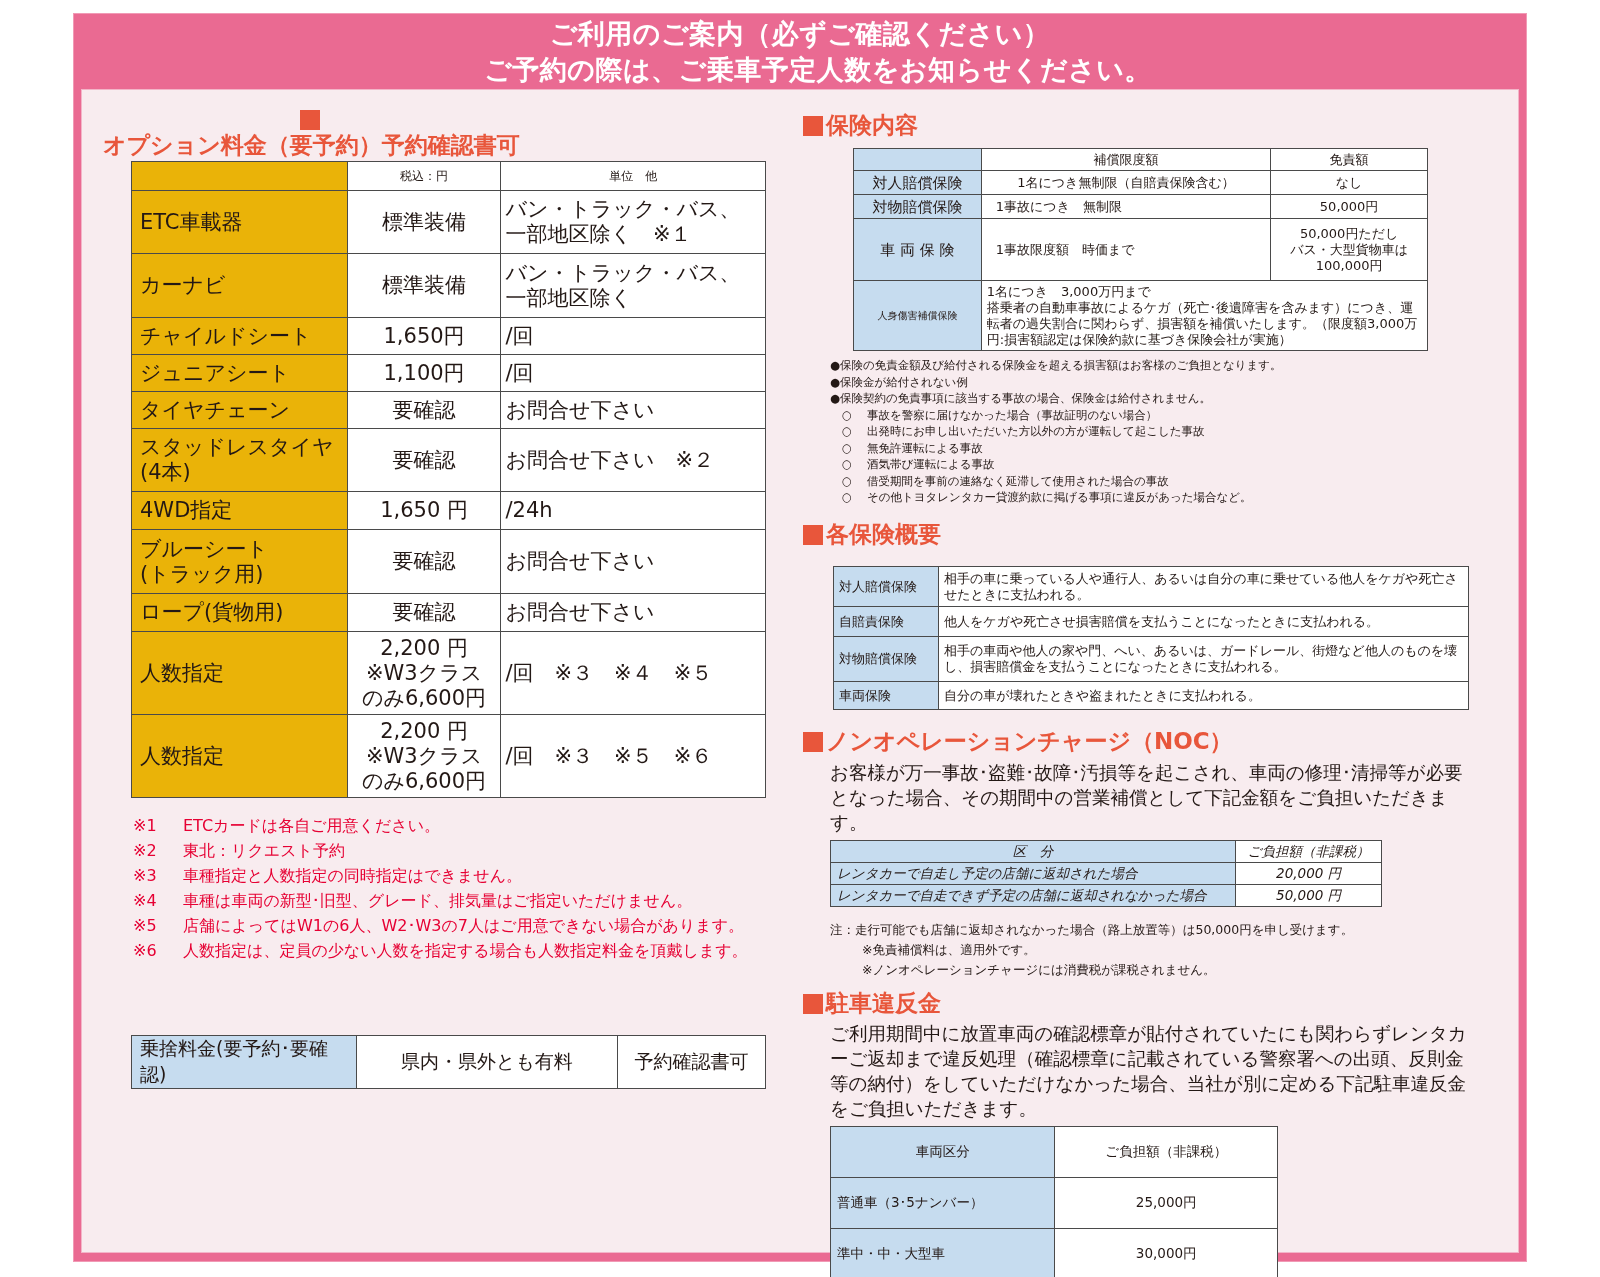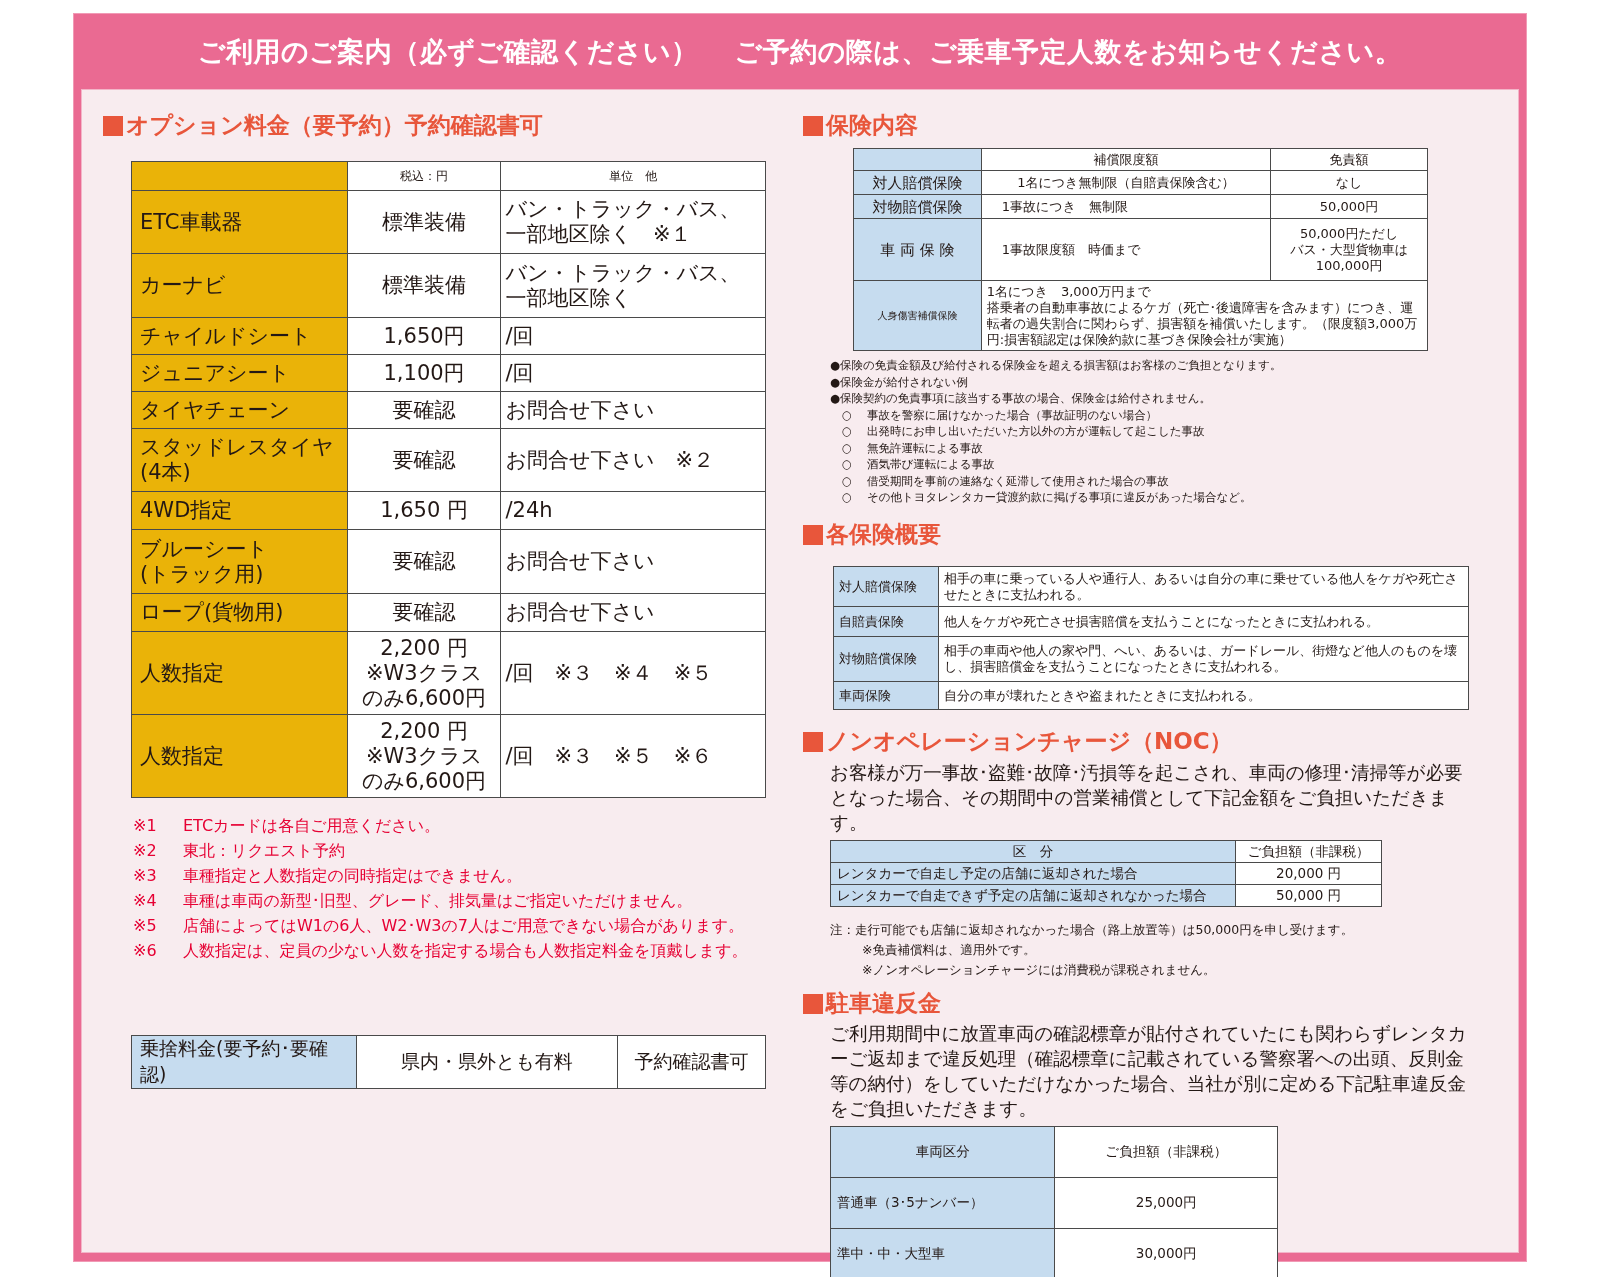--- a/index.html
+++ b/index.html
@@ -6,21 +6,21 @@
   html, body { width: 1600px; height: 1277px; background: #ffffff; overflow: hidden; }
   body { font-family: "DejaVu Sans", "Liberation Sans", sans-serif; color: #231815; position: relative; }
 
   .frame {
     position: absolute; left: 73px; top: 13px; width: 1454px; height: 1249px;
     background: #ea6a92; border: 1px solid #f19ab5;
   }
   .banner {
     position: absolute; left: 0; top: 0; width: 100%; height: 75px;
     display: flex; align-items: center; justify-content: center;
-    color: #ffffff; font-weight: bold; font-size: 27px; letter-spacing: 0.5px;
+    color: #ffffff; font-weight: bold; font-size: 27px; letter-spacing: 0.5px; flex-direction: column;
   }
   .banner span + span { margin-left: 36px; }
 
   .abs { position: absolute; }
   .sec-title {
     position: absolute; color: #e8563b; font-weight: bold; font-size: 23px;
     display: flex; align-items: center; white-space: nowrap;
   }
   .sec-title .sq { display: inline-block; width: 20px; height: 20px; background: #e8563b; margin-right: 3px; }
 
@@ -37,21 +37,21 @@
 
   .notes-red { position: absolute; color: #e60033; font-size: 16px; line-height: 25px; }
   .notes-red .row { display: flex; }
   .notes-red .mk { width: 50px; flex: none; }
 
   .board td { font-size: 19px; height: 37px; padding: 0 8px; text-align: center; }
 
   
   .ins td { font-size: 13px; line-height: 16px; padding: 0 4px; text-align: center; }
   .ins td.c1 { background: #c6dcef; font-size: 15px; }
-  .ins td.left { text-align: left; padding-left: 20px; }
+  .ins td.left { text-align: left; padding-left: 14px; }
 
   .ins-notes { position: absolute; font-size: 11.5px; line-height: 16.5px; color: #231815; }
   .ins-notes .sub { padding-left: 12px; display: flex; }
   .ins-notes .sub .ci { width: 25px; flex: none; }
 
   .summary td { font-size: 13px; line-height: 16px; padding: 0 5px; text-align: left; }
   .summary td.c1 { background: #c6dcef; width: 105px; }
 
   .para { position: absolute; font-size: 18.5px; line-height: 25px; color: #231815; }
 
@@ -70,21 +70,21 @@
 
 <div class="frame">
   <div class="banner">
     <span>ご利用のご案内（必ずご確認ください）</span>
     <span>ご予約の際は、ご乗車予定人数をお知らせください。</span>
   </div>
 </div>
 
 <div class="abs" style="left:81px; top:89px; width:1438px; height:1164px; background:#f8ecef; border:1px solid #f3b5c8;"></div>
 
-<div class="sec-title" style="left:103px; top:110px;">
+<div class="sec-title" style="left:103px; top:110px;flex-direction:column;">
   <span class="sq"></span>
   <span>オプション料金（要予約）予約確認書可</span>
 </div>
 
 <table class="opt" style="left:131px; top:161px; width:635px;">
   <colgroup>
       <col style="width:216px">
       <col style="width:154px">
       <col style="width:265px">
     </colgroup>
@@ -300,21 +300,21 @@
 </tbody>
   </table>
 
 <div class="sec-title" style="left:803px; top:726px;">
   <span class="sq"></span>
   <span>ノンオペレーションチャージ（NOC）</span>
 </div>
 
 <div class="para" style="left:830px; top:760px; width:645px;">お客様が万一事故･盗難･故障･汚損等を起こされ、車両の修理･清掃等が必要となった場合、その期間中の営業補償として下記金額をご負担いただきます。</div>
 
-<table class="noc" style="left:830px; top:840px; width:552px;">
+<table class="noc" style="left:830px; top:840px; width:552px;font-style:italic;">
   <colgroup>
       <col style="width:406px">
       <col style="width:146px">
     </colgroup>
   <tbody>
       <tr>
     <td class="c1" style="text-align:center;">区　分</td>
     <td class="c2">ご負担額（非課税）</td>
   </tr>
   <tr>

